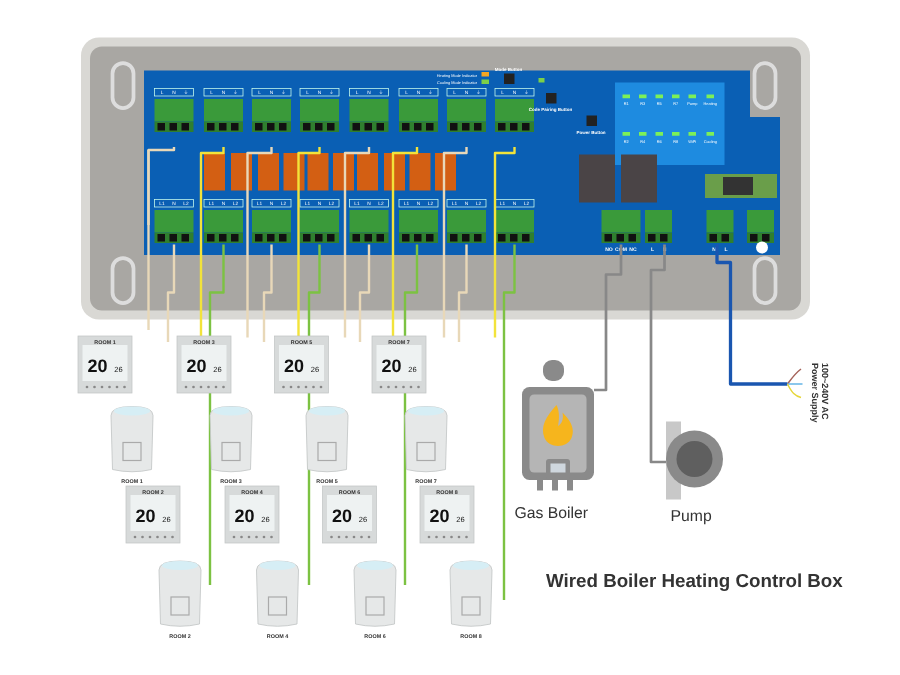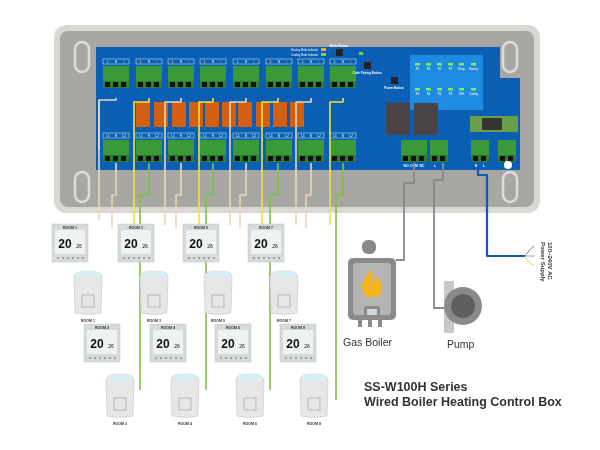--- a/index.html
+++ b/index.html
@@ -460,15 +460,14 @@
 
   <g transform="translate(541,242) rotate(90)">
     <text x="0" y="0" font-size="6" font-weight="bold" fill="#333" class="lbl">Power Supply</text>
     <text x="0" y="-7" font-size="6" font-weight="bold" fill="#333" class="lbl">100~240V AC</text>
   </g>
 </svg>
 
 <div class="devlabel" style="left:343px;top:336px;">Gas Boiler</div>
 <div class="devlabel" style="left:447px;top:338px;">Pump</div>
 <div class="title">
-  <div>SS-W100H Series</div>
   <div>Wired Boiler Heating Control Box</div>
 </div>
 
 </body></html>

